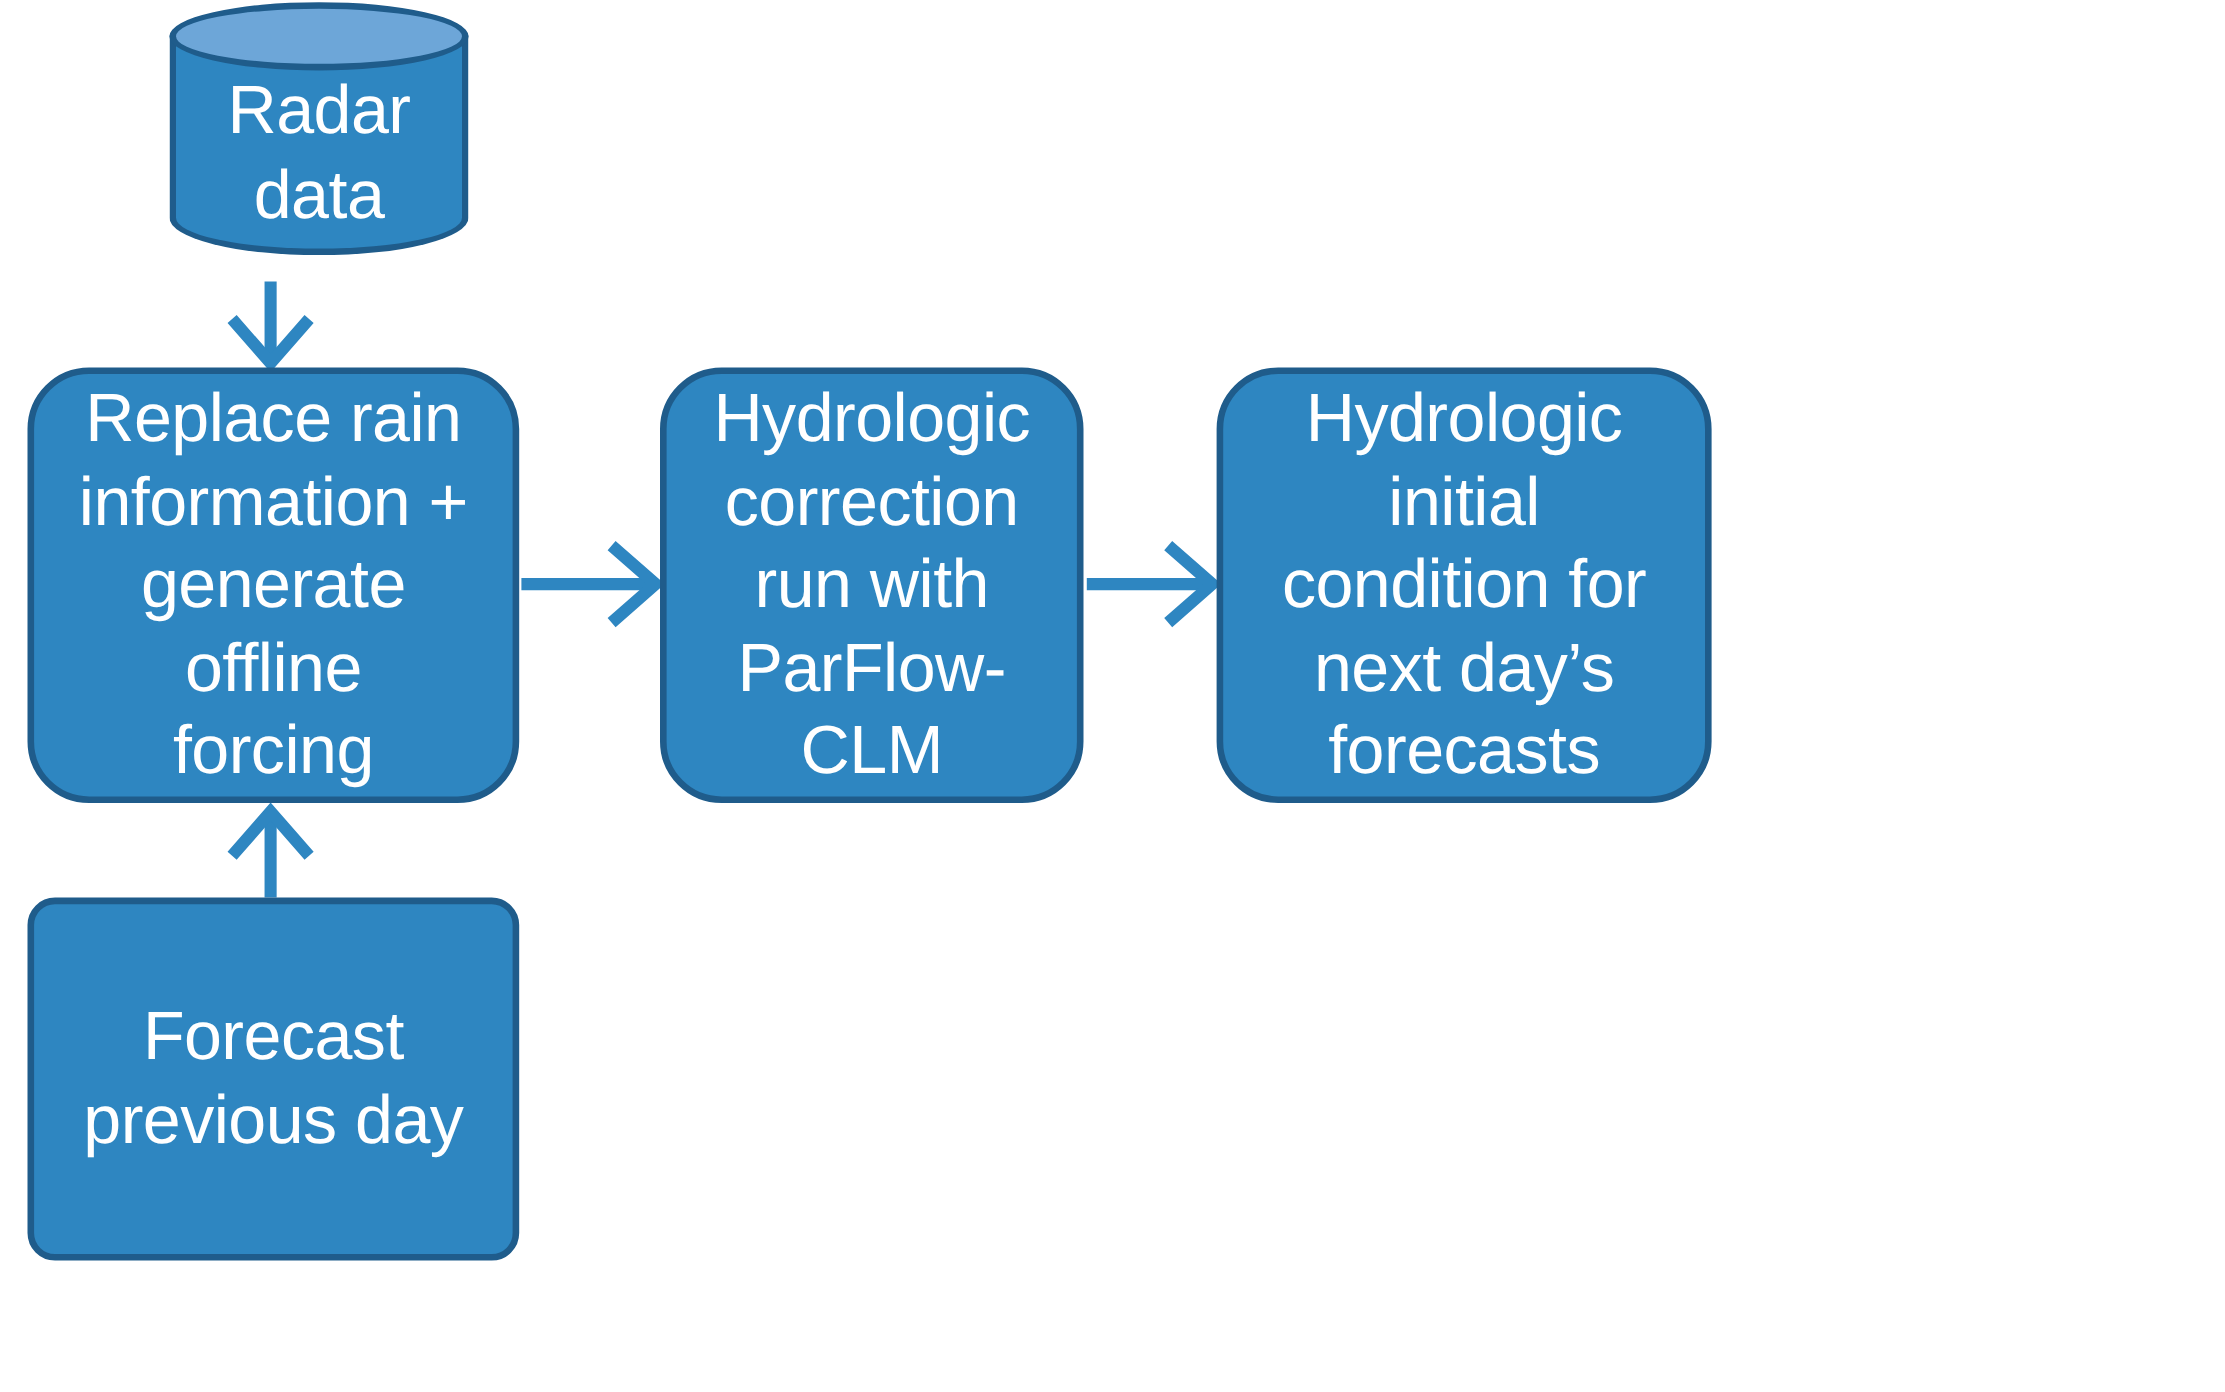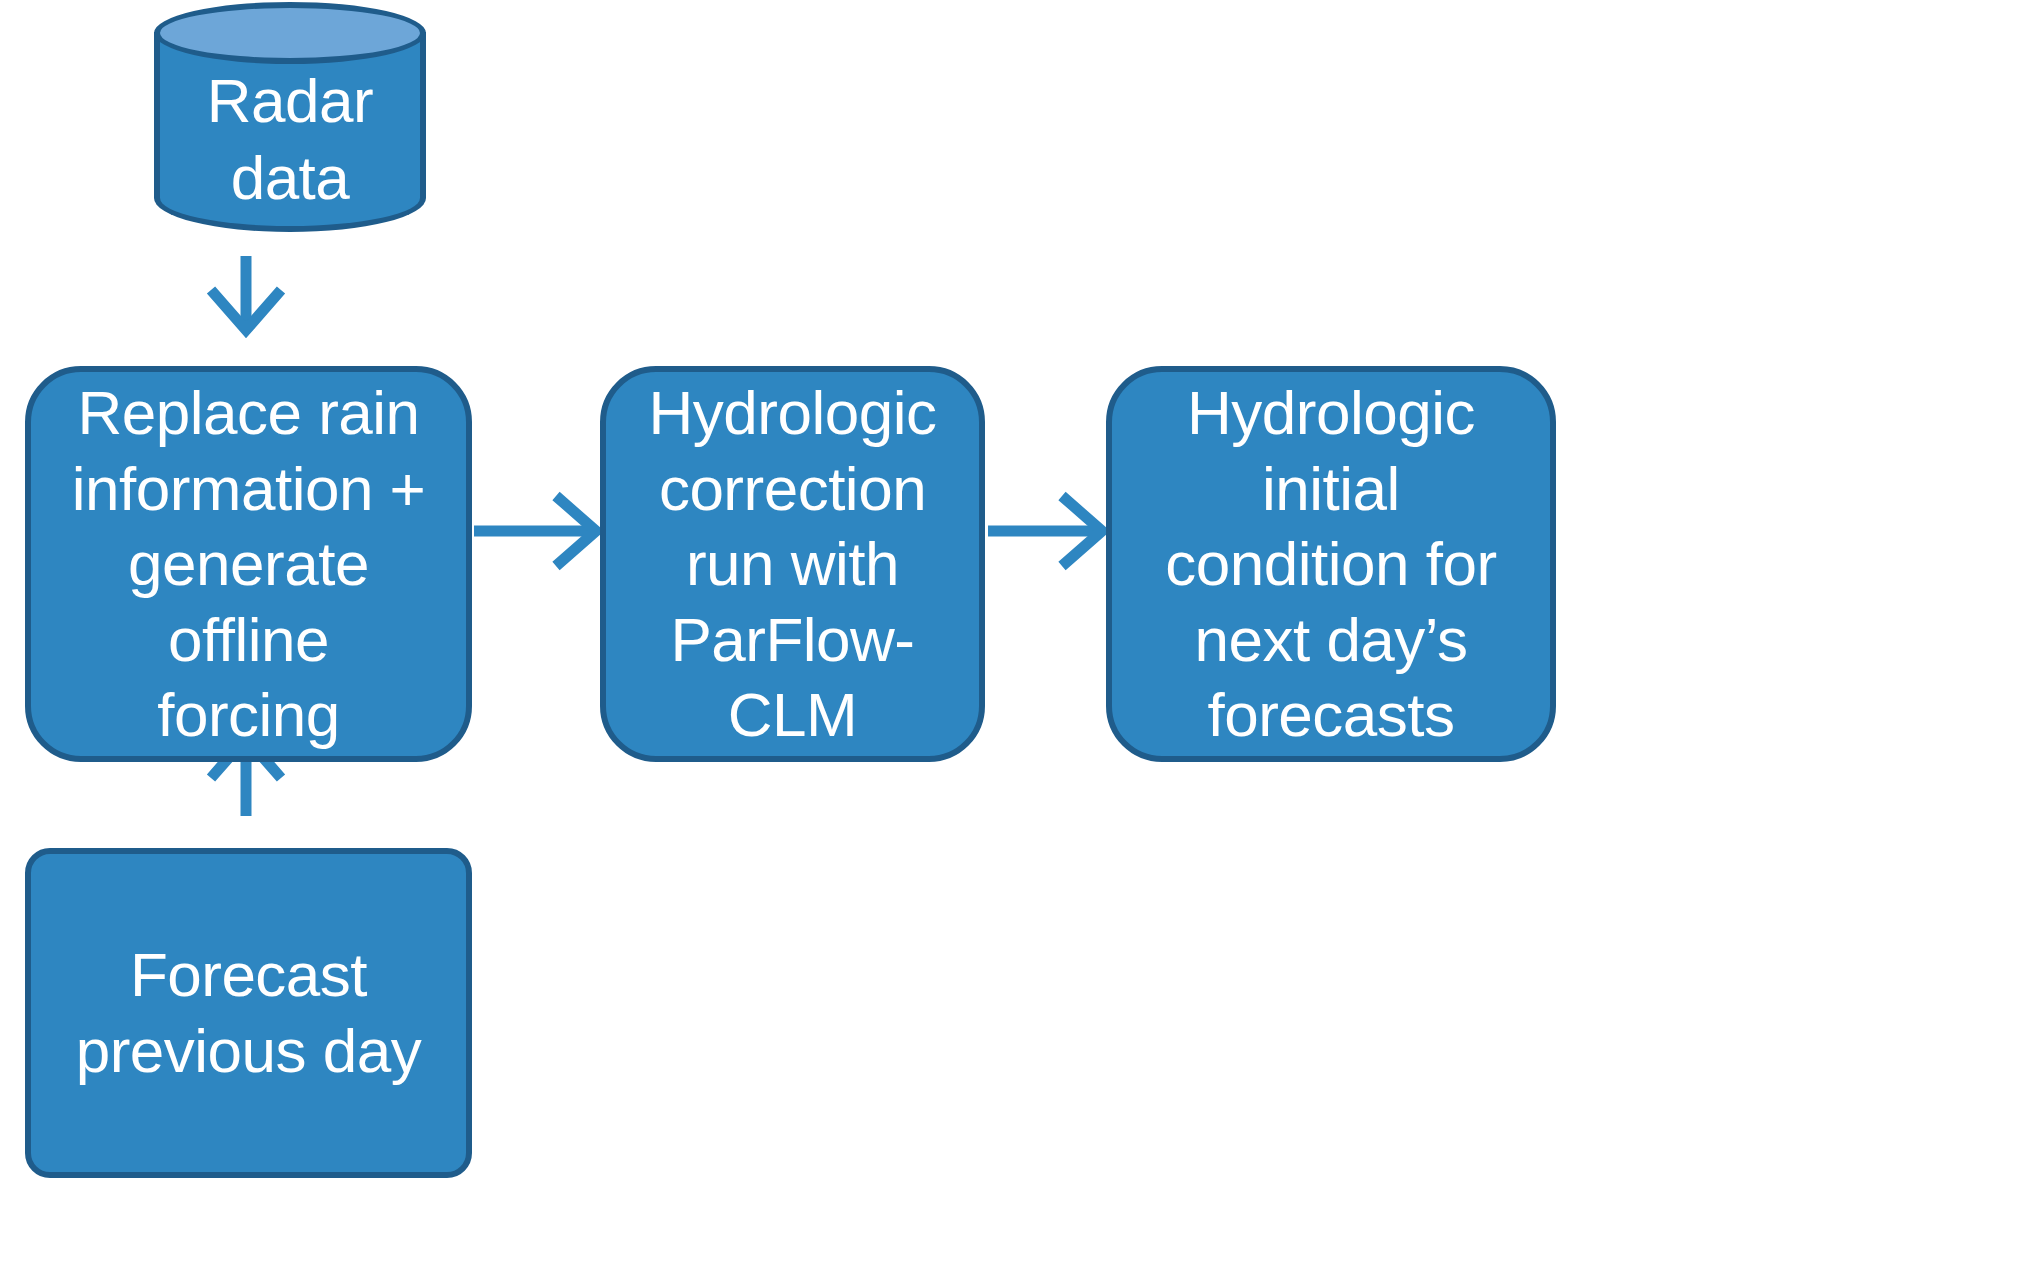--- a/index.html
+++ b/index.html
@@ -28,21 +28,20 @@
     text-align: center;
     color: #ffffff;
     background: #2E86C1;
     border: 6px solid #1F5C8B;
     border-radius: 56px;
     font-size: 62px;
     line-height: 1.22;
     letter-spacing: -0.5px;
     white-space: pre-line;
     padding: 10px 14px;
-    margin-top: 32px;
   }
   .cylinder {
     position: absolute;
     left: 110px;
     top: 2px;
     width: 216px;
     height: 238px;
     margin-left: 44px;
   }
   .cyl-body {

